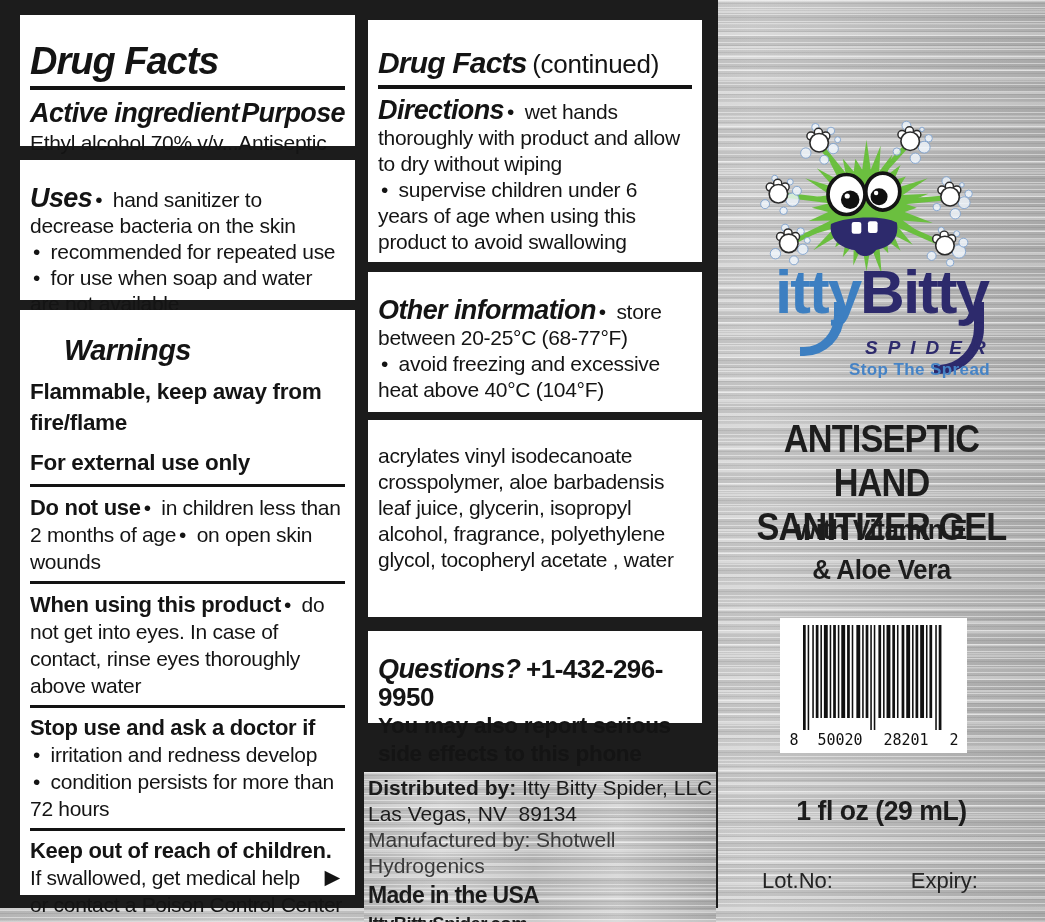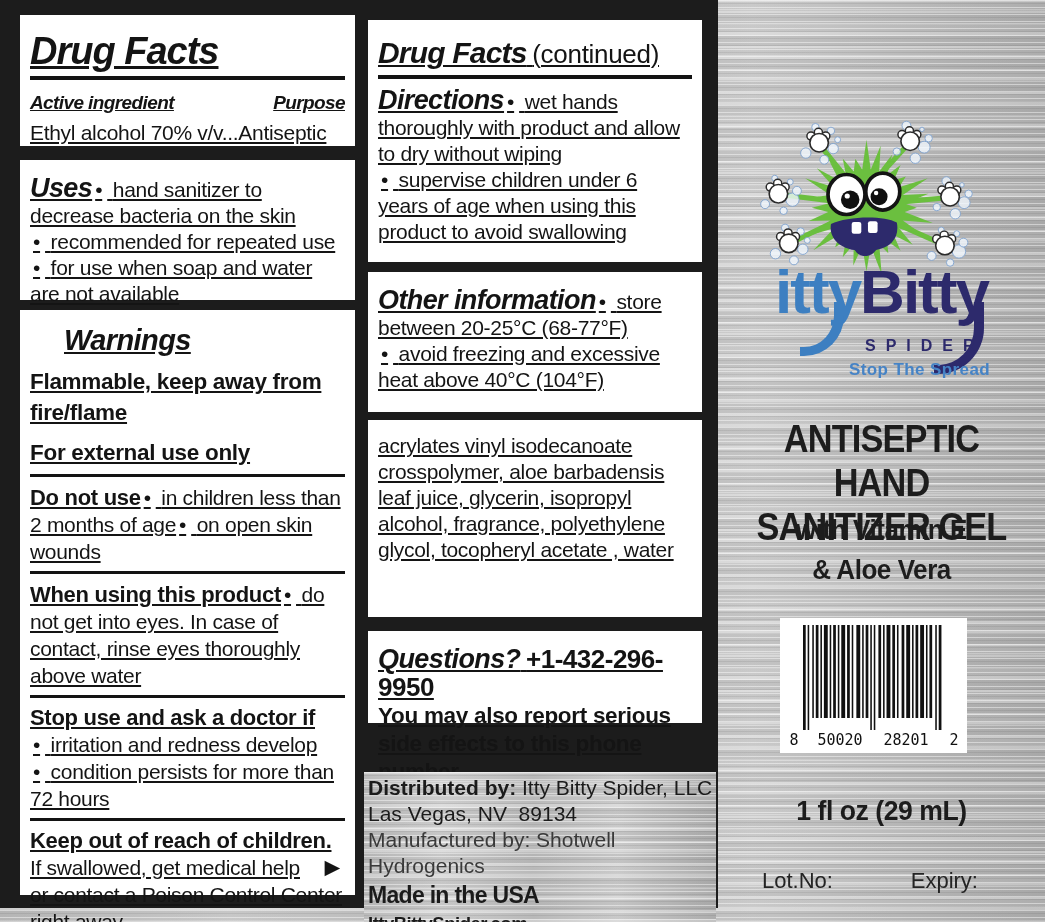--- a/index.html
+++ b/index.html
@@ -12,37 +12,37 @@
   .metal{
     background:
       repeating-linear-gradient(180deg, rgba(255,255,255,.45) 0 1px, rgba(0,0,0,0) 1px 3px, rgba(0,0,0,.07) 3px 4px, rgba(0,0,0,0) 4px 7px),
       repeating-linear-gradient(180deg, rgba(255,255,255,.22) 0 2px, rgba(0,0,0,.05) 2px 9px, rgba(255,255,255,.16) 9px 13px, rgba(0,0,0,.08) 13px 23px),
       linear-gradient(90deg,#c4c4c4,#d8d8d8 22%,#c3c3c3 48%,#d4d4d4 72%,#b6b6b6 100%);
   }
   .page{position:relative;width:1045px;height:922px;}
   .black-panel{position:absolute;left:0;top:0;width:718px;height:908px;background:var(--panel);}
 
   
-  .box{position:absolute;background:#fff;color:var(--ink);padding:13px 10px 4px;
-       font-size:21px;line-height:26px;letter-spacing:-0.3px;text-decoration:underline;}
+  .box{position:absolute;background:#fff;color:var(--ink);padding:23px 10px 4px;
+       font-size:21px;line-height:26px;letter-spacing:-0.3px;}
   .l1{left:20px;top:15px;width:335px;height:131px;}
   .l2{left:20px;top:160px;width:335px;height:140px;}
   .l3{left:20px;top:310px;width:335px;height:585px;}
   .m1{left:368px;top:20px;width:334px;height:242px;}
   .m2{left:368px;top:272px;width:334px;height:140px;}
   .m3{left:368px;top:420px;width:334px;height:197px;}
   .m4{left:368px;top:631px;width:334px;height:92px;}
 
   .df-title{font-style:italic;font-weight:bold;font-size:38px;line-height:46px;letter-spacing:-1px;}
   .df-title-sm{font-style:italic;font-weight:bold;font-size:30px;line-height:40px;letter-spacing:-0.8px;display:inline;}
   .cont{font-size:26px;font-weight:normal;font-style:normal;letter-spacing:-0.3px;}
   .rule{height:4px;background:#131313;margin:2px 0 6px;}
   .rule2{height:3px;background:#131313;margin:6px 0 7px;}
   .col-heads{display:flex;justify-content:space-between;font-style:italic;font-weight:bold;
-             font-size:19px;line-height:34px;letter-spacing:-0.6px;}
+             font-size:27px;line-height:34px;letter-spacing:-0.6px;}
   .sec-head{font-style:italic;font-weight:bold;font-size:27px;line-height:30px;letter-spacing:-0.6px;}
   .bl{padding:0 5px 0 3px;}
   .b{font-weight:bold;}
   .w-head{font-style:italic;font-weight:bold;font-size:29px;line-height:34px;letter-spacing:-0.6px;margin-left:34px;}
   .flam{font-weight:bold;font-size:22.5px;line-height:31px;letter-spacing:-0.3px;margin-top:9px;}
   .bold-lead{font-weight:bold;font-size:22px;}
   .wpara{line-height:27px;}
   .pointer{float:right;font-size:26px;line-height:26px;}
   .q-phone{font-weight:bold;font-size:26px;letter-spacing:-0.5px;}
   .q-report{font-weight:bold;font-size:22.5px;line-height:28px;}
@@ -60,21 +60,21 @@
   .spider-svg{position:absolute;left:36px;top:120px;width:222px;height:186px;}
   .eye{fill:#fff;stroke:#141414;stroke-width:5px;}
   .pupil{fill:#101010;}
   .glint{fill:#fff;}
   .mouth{fill:var(--navy);}
   .tooth{fill:#fff;}
   .wordmark{position:absolute;top:252px;left:0;width:327px;text-align:center;font-weight:bold;
             font-size:62px;line-height:80px;letter-spacing:-2px;}
   .w-itty{color:var(--blue);}
   .w-bitty{color:var(--navy);}
-  .w-spider{position:absolute;top:337px;left:147px;font-size:16px;font-weight:bold;letter-spacing:10px;color:var(--navy);}
+  .w-spider{position:absolute;top:337px;left:147px;font-size:19px;font-weight:bold;letter-spacing:10px;color:var(--navy);font-style:italic;}
   .w-tag{position:absolute;top:360px;left:131px;font-size:17px;font-weight:bold;letter-spacing:0.4px;color:var(--tagblue);}
   .swash{position:absolute;}
   .swash-blue{top:302px;left:82px;width:44px;height:54px;border-right:10px solid var(--blue);
               border-bottom:9px solid var(--blue);border-bottom-right-radius:40px;}
   .swash-navy{top:302px;left:216px;width:50px;height:72px;border-right:10px solid var(--navy);
               border-bottom:9px solid var(--navy);border-bottom-right-radius:46px;}
   .p-title{position:absolute;top:417px;left:0;width:327px;text-align:center;font-weight:bold;
            font-size:39px;line-height:44px;letter-spacing:-1px;color:#1d1d1d;
            transform:scaleX(.88);transform-origin:50% 0;}
   .p-sub{position:absolute;top:510px;left:0;width:327px;text-align:center;font-weight:bold;

